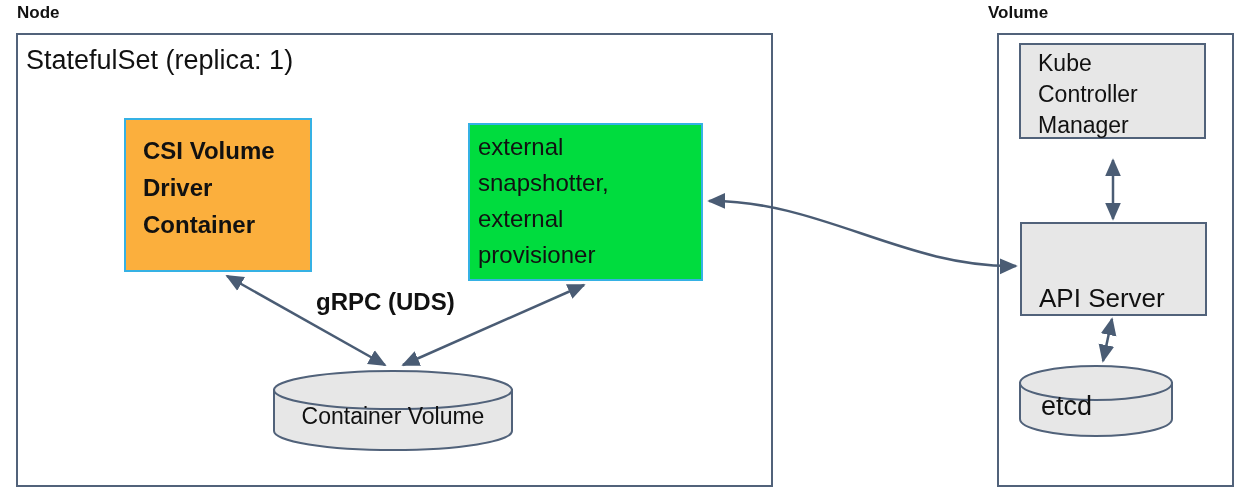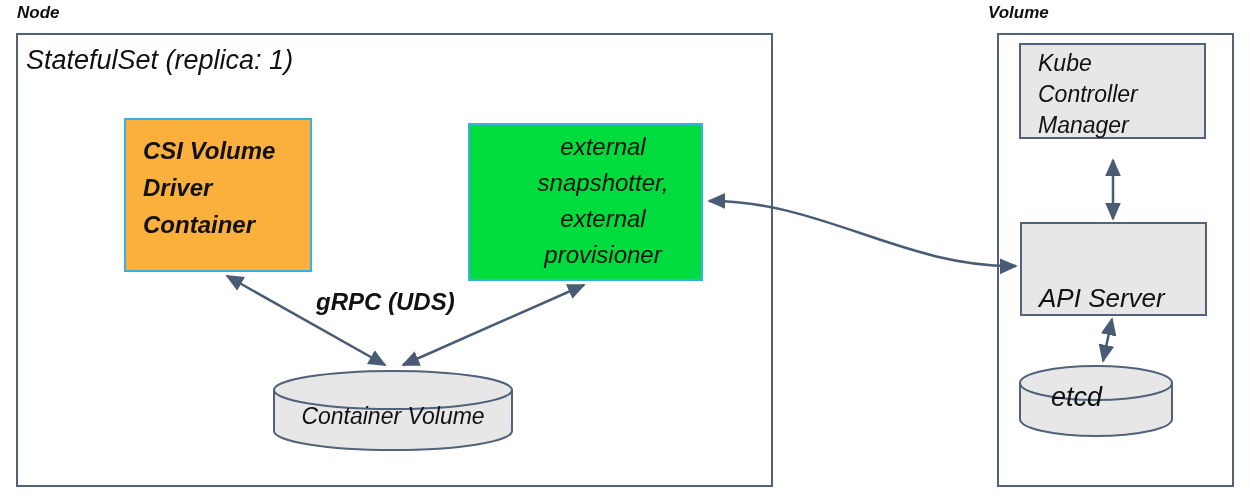--- a/index.html
+++ b/index.html
@@ -1,34 +1,34 @@
 <!DOCTYPE html>
 <html style="--orange: #FBAF3D; --green: #00DC3E; --cyan-border: #35B1E4; --gray-fill: #E7E7E7; --line: #51627A; --arrow: #4A5C74; --text: #111111;"><head>
 <meta charset="utf-8">
 <style>
   :root{
     --orange:#FBAF3D; --green:#00DC3E; --cyan-border:#35B1E4;
     --gray-fill:#E7E7E7; --line:#51627A; --arrow:#4A5C74; --text:#111111;
   }
   html,body{margin:0;padding:0;background:#ffffff;}
   body{font-family:"Liberation Sans", sans-serif; color:var(--text);}
-  .stage{position:relative;width:1250px;height:496px;background:#ffffff;overflow:hidden;font-style:italic;}
+  .stage{position:relative;width:1250px;height:496px;background:#ffffff;overflow:hidden;}
   .abs{position:absolute;box-sizing:border-box;}
 
   
   .layer-boxes{position:absolute;inset:0;z-index:1;}
   .outer-box{border:2px solid var(--line);background:transparent;}
   .section-title{font-size:17px;font-weight:bold;line-height:20px;}
   .big-label{font-size:27px;line-height:32px;}
   .fill-box{border:2px solid var(--cyan-border);}
   .csi-box{background:var(--orange);}
   .ext-box{background:var(--green);}
   .gray-box{background:var(--gray-fill);border:2px solid var(--line);}
   .csi-text{padding:12px 0 0 17px;font-size:24px;font-weight:bold;line-height:37px;}
-  .ext-text{padding:4px 0 0 35px;font-size:24px;line-height:36px;text-align:center;}
+  .ext-text{padding:4px 0 0 8px;font-size:24px;line-height:36px;}
   .kcm-text{padding:3px 0 0 17px;font-size:23px;line-height:31px;}
   .api-box{display:flex;align-items:flex-end;}
   .api-text{padding-left:17px;font-size:26px;}
 
   
   svg.overlay{position:absolute;inset:0;z-index:2;pointer-events:none;}
   .cyl{fill:var(--gray-fill);stroke:var(--line);stroke-width:2;}
   .conn{stroke:var(--arrow);stroke-width:2.5;fill:none;}
   .ah{fill:var(--arrow);}
 
@@ -105,15 +105,15 @@
     <path class="conn" d="M709,201 C 820,200 905,268 1016,266" marker-start="url(#ah)" marker-end="url(#ah)"></path>
 
     <line class="conn" x1="1113" y1="160" x2="1113" y2="219" marker-start="url(#ah)" marker-end="url(#ah)"></line>
 
     <line class="conn" x1="1112" y1="319" x2="1103" y2="361" marker-start="url(#ah)" marker-end="url(#ah)"></line>
   </svg>
 
   <div class="layer-labels">
     <div class="abs grpc" style="left:316px;top:288px;">gRPC (UDS)</div>
     <div class="abs emptydir" style="left:274px;top:403px;">Container Volume</div>
-    <div class="abs etcd" style="left:1041px;top:382px;margin-left:10px;">etcd</div>
+    <div class="abs etcd" style="left:1041px;top:391px;">etcd</div>
   </div>
 </div>
 
 </body></html>

